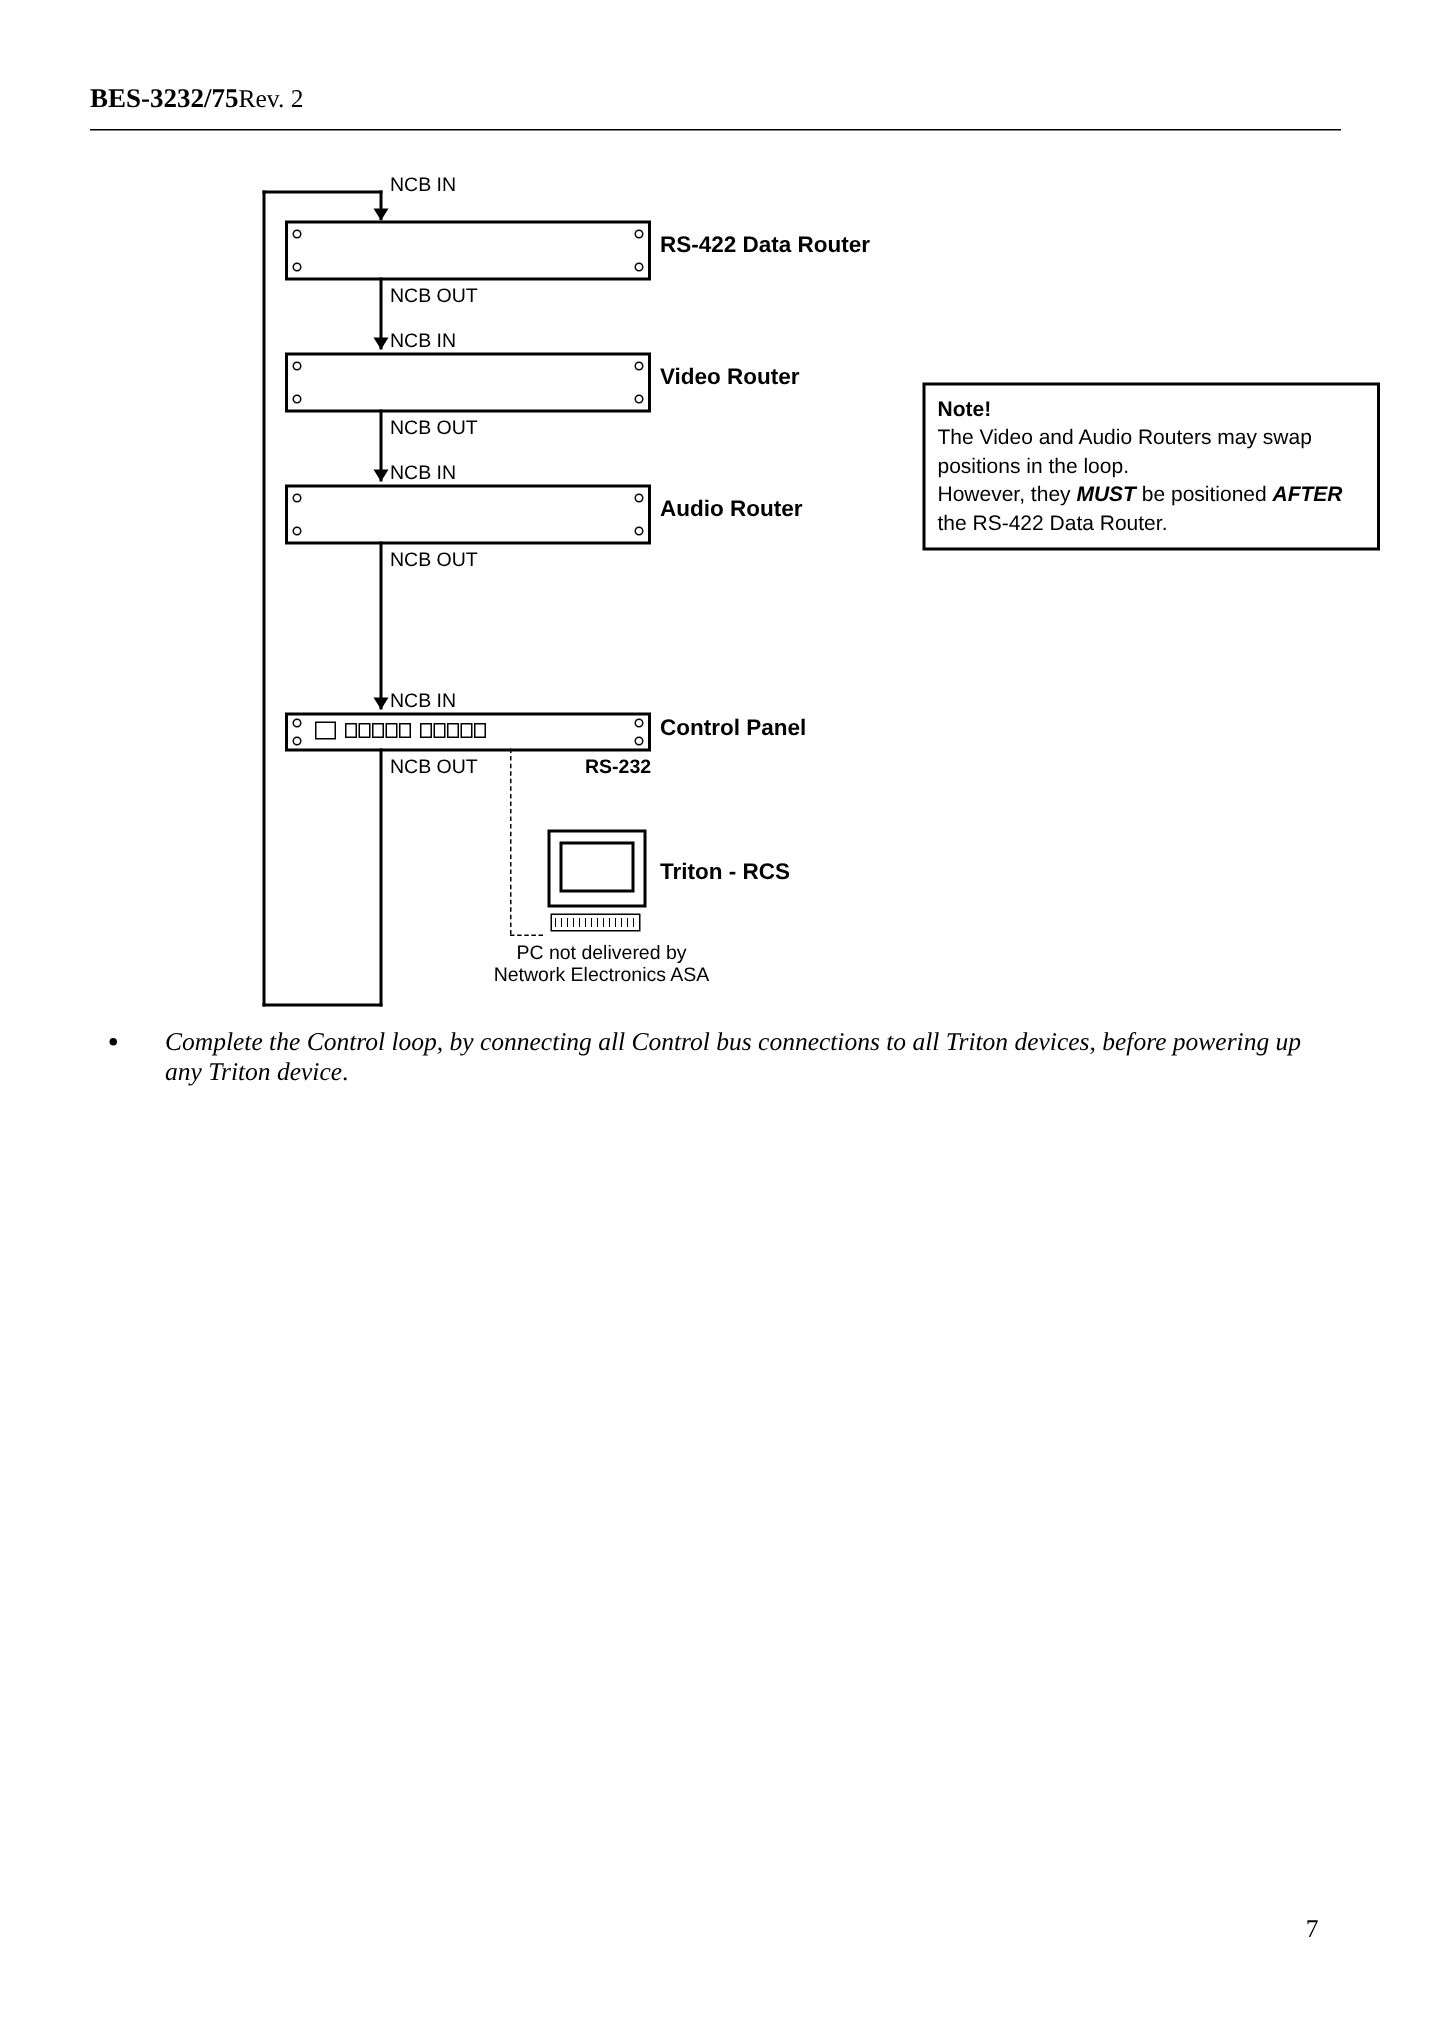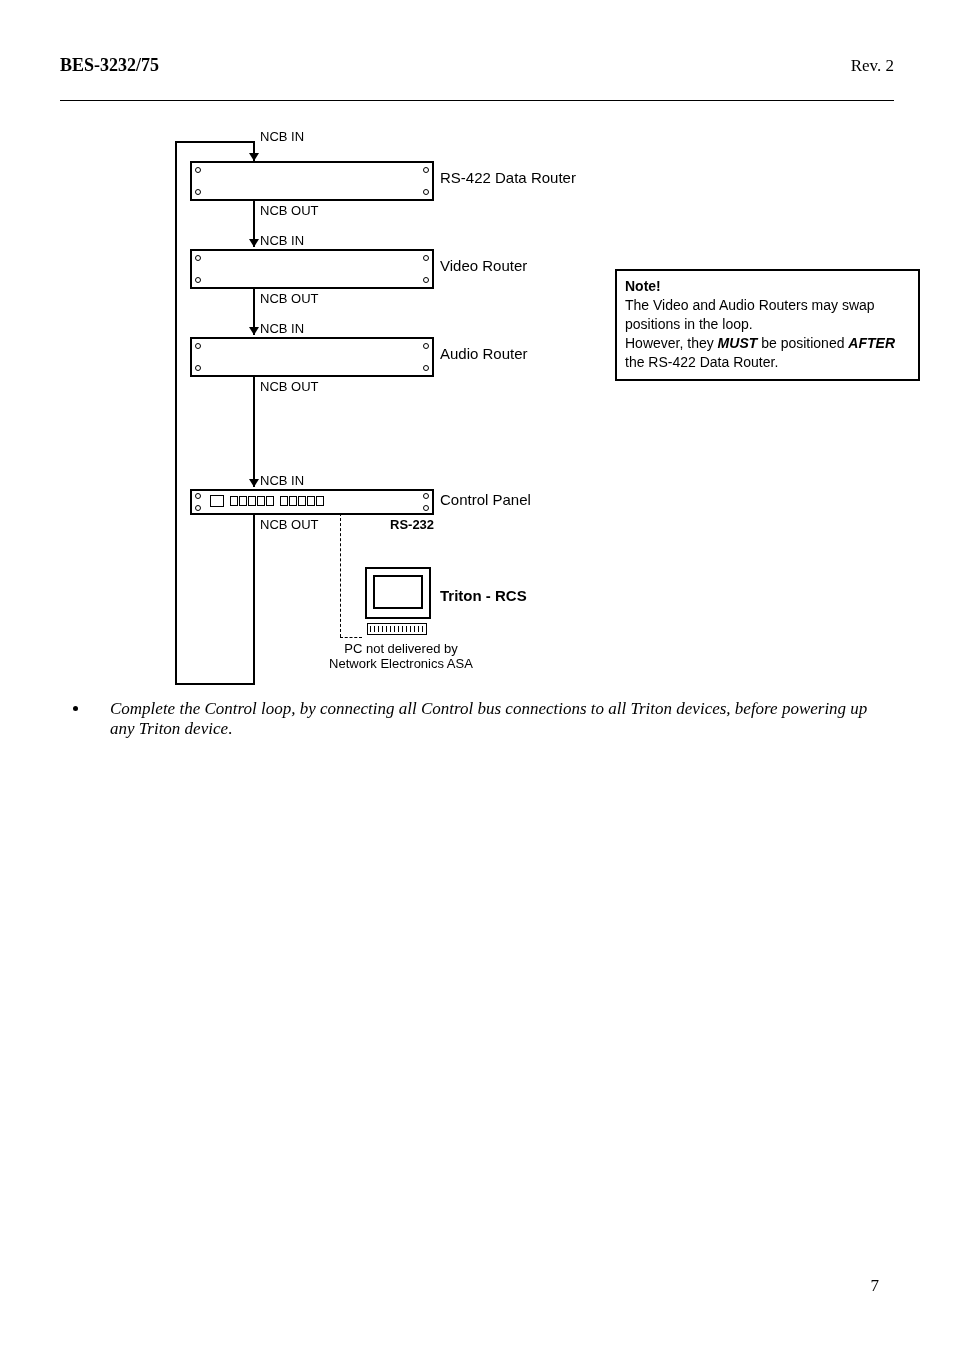--- a/index.html
+++ b/index.html
@@ -12,23 +12,23 @@
     width: 954px;
   }
   .page {
     padding: 55px 60px 40px 60px;
     box-sizing: border-box;
     position: relative;
     min-height: 1351px;
   }
   .header-row {
     display: flex;
-    justify-content: space-between;
+    justify-content: flex-start;
     align-items: baseline;
-    margin-bottom: 24px;
+    margin-bottom: 10px;
   }
   .header-left {
     font-weight: bold;
     font-size: 18px;
   }
   .header-right {
     font-size: 17px;
   }
   hr.rule {
     border: none;
@@ -100,21 +100,21 @@
     background: #fff;
   }
   .device .pin {
     position:absolute; width:4px; height:4px; border:1px solid #000; border-radius:50%;
   }
   .device .pinL1{left:3px; top:4px;} .device .pinL2{left:3px; bottom:4px;}
   .device .pinR1{right:3px; top:4px;} .device .pinR2{right:3px; bottom:4px;}
 
   .dlabel {
     position: absolute;
-    font-weight: normal;
+    font-weight: bold;
     font-size: 15px;
   }
   .ncb {
     position: absolute;
     font-weight: normal;
     font-size: 13px;
   }
   .connector-v {
     position:absolute;
     width:2px;

